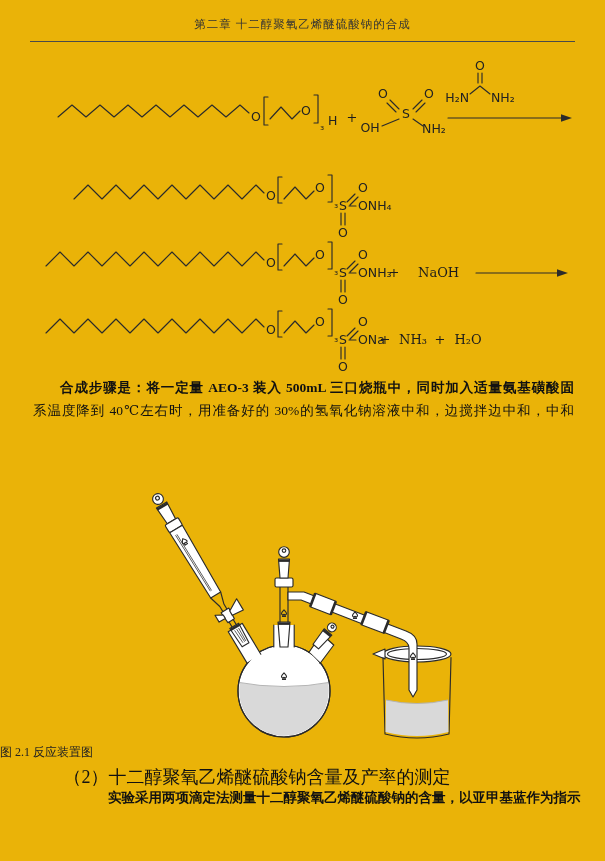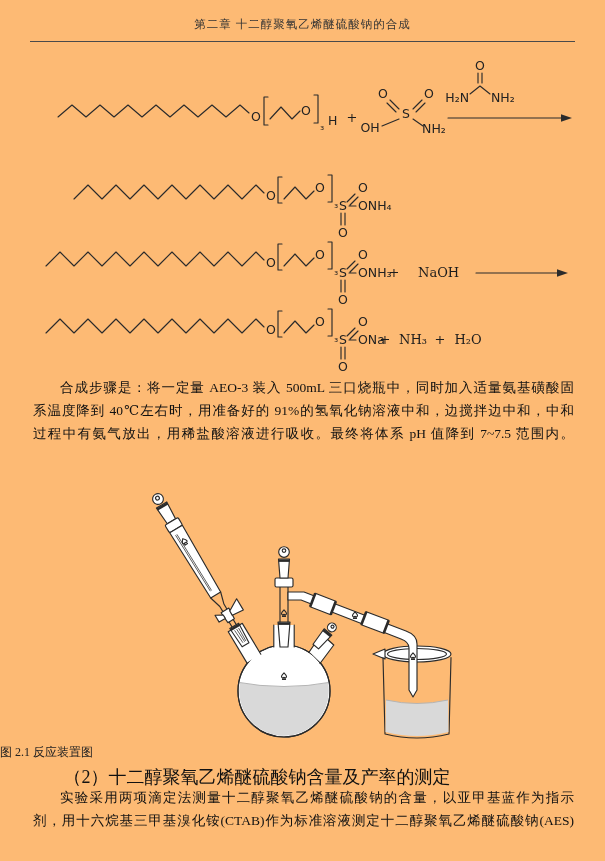--- a/index.html
+++ b/index.html
@@ -1,18 +1,18 @@
 <!DOCTYPE html>
 <html><head>
 <meta charset="utf-8">
 <style>
   html,body{margin:0;padding:0;background:#e9e9e9;}
   .page{
     position:relative;width:605px;height:861px;margin:0 auto;
-    background:#fdba74;color:#161616;overflow:hidden;
+    background:#eab308;color:#161616;overflow:hidden;
     font-family:"Liberation Serif","DejaVu Serif",serif;
   }
   .hdr{
     position:absolute;top:17px;left:0;width:100%;text-align:center;
     font-size:11.5px;letter-spacing:1px;color:#333;
   }
   .hdr-rule{
     position:absolute;top:41px;left:30px;width:545px;height:0;
     border-top:1.4px solid #4a4a4a;
   }
@@ -31,22 +31,22 @@
   .band{stroke:#2b2b2b;stroke-width:2.6;fill:none;stroke-linecap:butt;}
   .thin{stroke:#4a4a4a;stroke-width:0.8;fill:none;}
   .surf{stroke:#b5b5b5;stroke-width:1;fill:none;}
   .para{
     position:absolute;left:33px;width:541px;font-size:13.5px;color:#111;
   }
   .para .line{
     text-align:justify;text-align-last:justify;white-space:nowrap;
     height:22.8px;line-height:22.8px;overflow:visible;
   }
-  .para2 .line{height:23.4px;line-height:23.4px;}
-  .ind{text-indent:2em;}
+  .para2 .line{height:23.4px;line-height:23.4px;margin-left:48px;}
+  .ind{text-indent:2em;font-weight:bold;}
   .caption{
     position:absolute;top:744px;left:0;width:100%;text-align:left;
     font-size:12px;color:#222;
   }
   .sec-head{
     position:absolute;top:765px;left:33px;width:541px;font-size:18px;
     text-indent:1.7em;color:#111;
   }
 </style>
 </head>
@@ -145,22 +145,21 @@
       <text x="315" y="65" text-anchor="middle">O</text>
     </g>
     <text class="rg" x="357" y="38" text-anchor="middle">+</text>
     <text class="rg" x="385" y="38" text-anchor="middle">NH₃</text>
     <text class="rg" x="412" y="38" text-anchor="middle">+</text>
     <text class="rg" x="440" y="38" text-anchor="middle">H₂O</text>
   </svg>
 
   <div class="para" style="top:377px">
     <div class="line ind">合成步骤是：将一定量 AEO-3 装入 500mL 三口烧瓶中，同时加入适量氨基磺酸固</div>
-    <div class="line">系温度降到 40℃左右时，用准备好的 91%的氢氧化钠溶液中和，边搅拌边中和，中和</div>
-    <div class="line">过程中有氨气放出，用稀盐酸溶液进行吸收。最终将体系 pH 值降到 7~7.5 范围内。</div>
+    <div class="line">系温度降到 40℃左右时，用准备好的 30%的氢氧化钠溶液中和，边搅拌边中和，中和</div>
   </div>
 
   <svg style="left:122px;top:486px" width="360" height="262" viewBox="0 0 360 262">
     <defs>
       <clipPath id="flaskClip">
           <circle cx="162" cy="205" r="44.8"></circle>
         </clipPath>
       <path id="spade" d="M0,-3.2 C1.7,-1.5 2.5,-0.5 2.5,0.5 C2.5,1.7 1.2,2.2 0.5,1.4 L1.5,3.4 L-1.5,3.4 L-0.5,1.4 C-1.2,2.2 -2.5,1.7 -2.5,0.5 C-2.5,-0.5 -1.7,-1.5 0,-3.2 Z"></path>
     </defs>
 
@@ -247,16 +246,15 @@
       <use href="#spade" class="stk" transform="translate(291,170)" stroke-width="0.9"></use>
     </g>
   </svg>
 
   <div class="caption">图 2.1 反应装置图</div>
 
   <div class="sec-head">（2）十二醇聚氧乙烯醚硫酸钠含量及产率的测定</div>
 
   <div class="para para2" style="top:786px">
     <div class="line ind">实验采用两项滴定法测量十二醇聚氧乙烯醚硫酸钠的含量，以亚甲基蓝作为指示</div>
-    <div class="line">剂，用十六烷基三甲基溴化铵(CTAB)作为标准溶液测定十二醇聚氧乙烯醚硫酸钠(AES)</div>
   </div>
 
 </div>
 
 </body></html>

